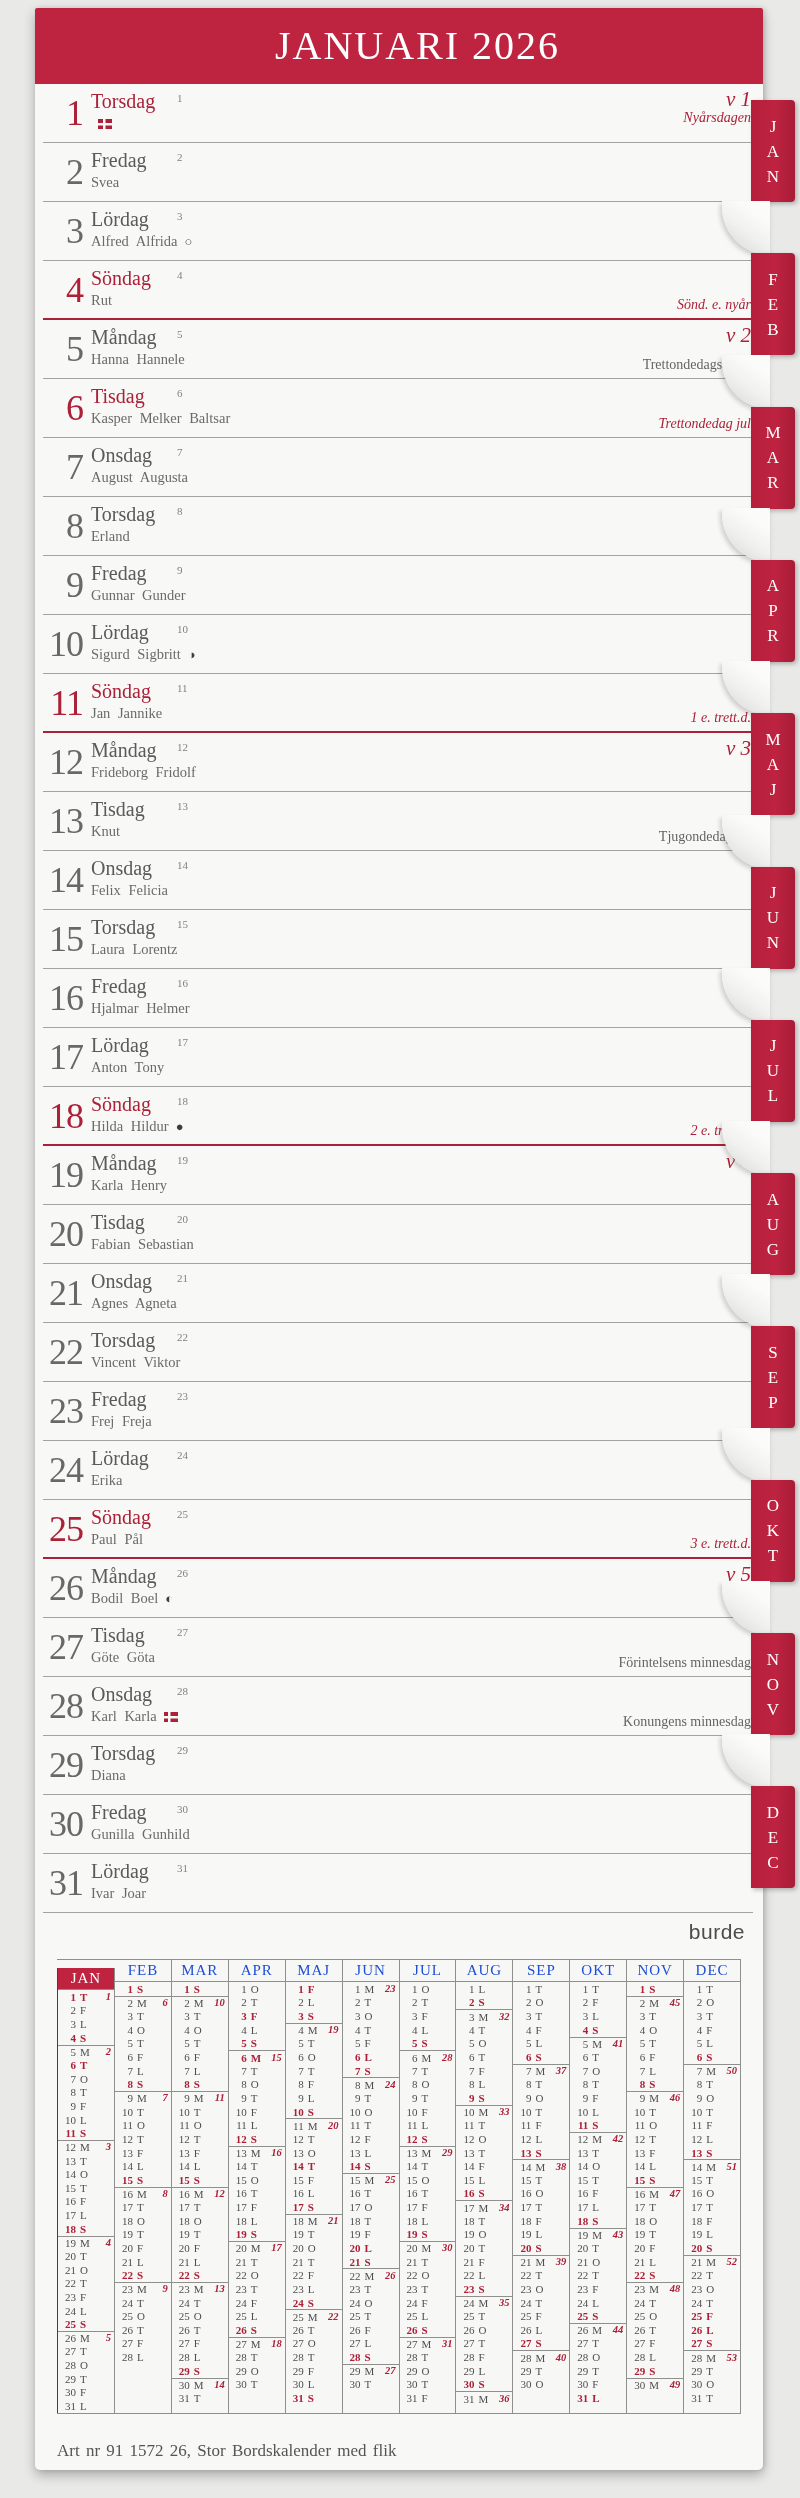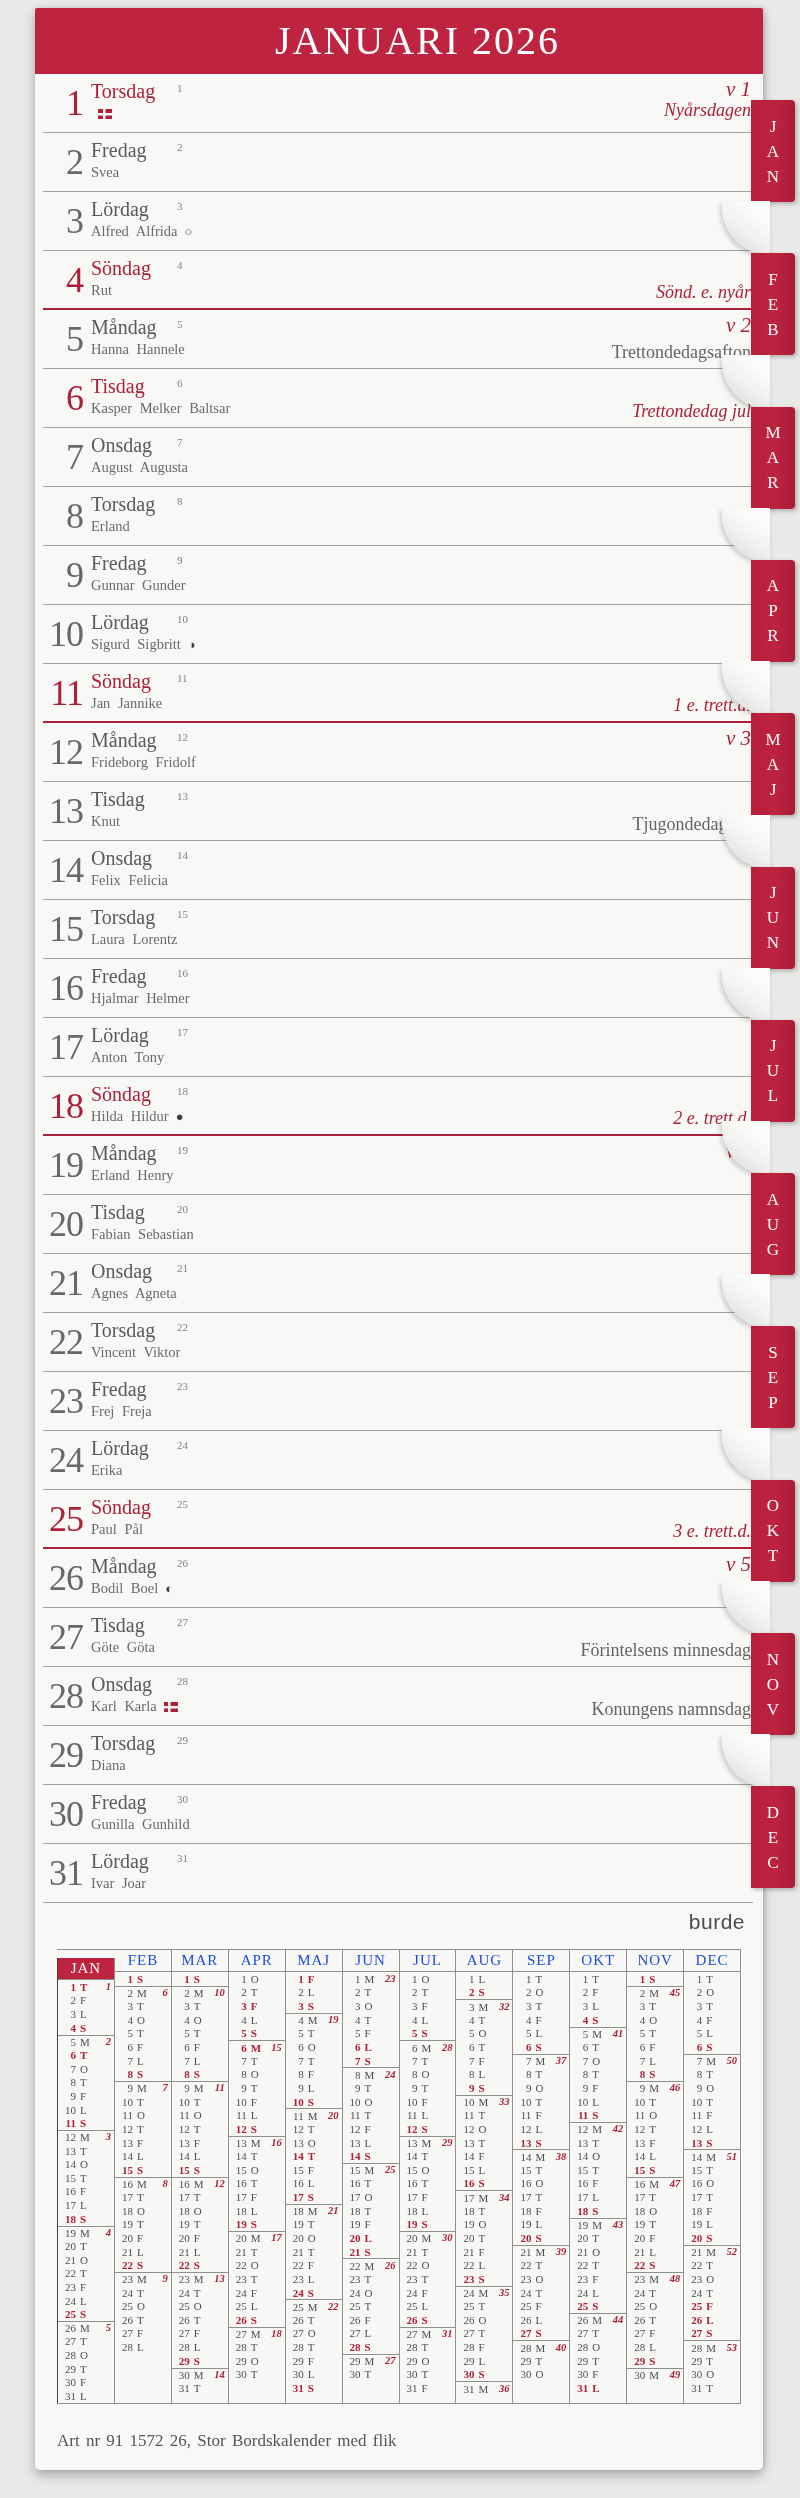--- a/index.html
+++ b/index.html
@@ -15,21 +15,21 @@
     font-family:"Liberation Serif", serif;
   }
   .stage{position:absolute;inset:0;}
   .page{
     position:absolute;left:35px;top:8px;width:728px;height:2462px;
     background:var(--page);
     border-radius:2px 2px 5px 5px;
     box-shadow:0 5px 12px rgba(0,0,0,.28), 2px 0 4px rgba(0,0,0,.10);
   }
   .header{
-    height:66px;background:var(--red);
+    height:76px;background:var(--red);
     display:flex;align-items:center;justify-content:center;
     border-radius:2px 2px 0 0;
     padding-left:37px;
   }
   .title{
     color:#fff;font-size:40px;letter-spacing:2px;line-height:58px;
     font-family:"Liberation Serif",serif;
   }
   
   .rows{margin:0 10px 0 8px;}
@@ -53,21 +53,21 @@
     background-color:var(--red_text);
     background-image:linear-gradient(var(--page),var(--page)),linear-gradient(var(--page),var(--page));
     background-position:4.5px 0, 0 3.5px;
     background-size:2.5px 100%, 100% 2.5px;
     background-repeat:no-repeat;
   }
   .wk{
     position:absolute;right:2px;top:3px;
     font-style:italic;font-size:21px;color:var(--red_text);
   }
-  .note{position:absolute;right:2px;bottom:5px;font-size:18px;white-space:nowrap;font-family:Liberation Serif, serif;}
+  .note{position:absolute;right:2px;bottom:5px;font-size:14px;white-space:nowrap;font-family:Liberation Serif, serif;}
   .note.redn{font-style:italic;color:var(--red_text);}
   .note.grayn{color:#646464;}
   .note.top{bottom:auto;top:26px;}
   
   .brand{
     height:36px;text-align:right;padding:7px 18px 0 15px;box-sizing:border-box;
     font-family:"Liberation Sans",sans-serif;font-size:21px;color:#4c4c4c;letter-spacing:.5px;
   }
   
   .miniwrap{margin:10px 22px 0 22px;}
@@ -233,21 +233,21 @@
           <span class="dn">18</span>
           <span class="wn">Söndag</span>
           <span class="sup">18</span>
           <span class="nm">Hilda Hildur<span class="moon">●</span></span>
           <span class="note redn">2 e. trett.d.</span>
         </div>
         <div class="day-row">
           <span class="dn">19</span>
           <span class="wn">Måndag</span>
           <span class="sup">19</span>
-          <span class="nm">Erland Henry</span>
+          <span class="nm">Karla Henry</span>
           <span class="wk">v 4</span>
         </div>
         <div class="day-row">
           <span class="dn">20</span>
           <span class="wn">Tisdag</span>
           <span class="sup">20</span>
           <span class="nm">Fabian Sebastian</span>
         </div>
         <div class="day-row">
           <span class="dn">21</span>
@@ -292,21 +292,21 @@
           <span class="wn">Tisdag</span>
           <span class="sup">27</span>
           <span class="nm">Göte Göta</span>
           <span class="note grayn">Förintelsens minnesdag</span>
         </div>
         <div class="day-row">
           <span class="dn">28</span>
           <span class="wn">Onsdag</span>
           <span class="sup">28</span>
           <span class="nm">Karl Karla<span class="flag"></span></span>
-          <span class="note grayn">Konungens namnsdag</span>
+          <span class="note grayn">Konungens minnesdag</span>
         </div>
         <div class="day-row">
           <span class="dn">29</span>
           <span class="wn">Torsdag</span>
           <span class="sup">29</span>
           <span class="nm">Diana</span>
         </div>
         <div class="day-row">
           <span class="dn">30</span>
           <span class="wn">Fredag</span>

